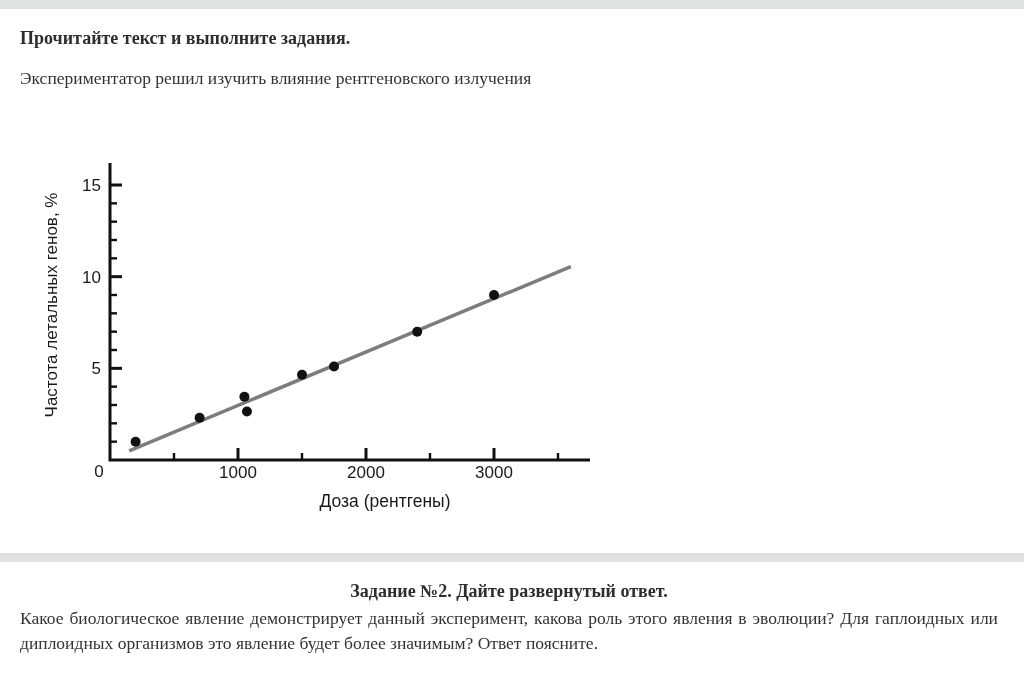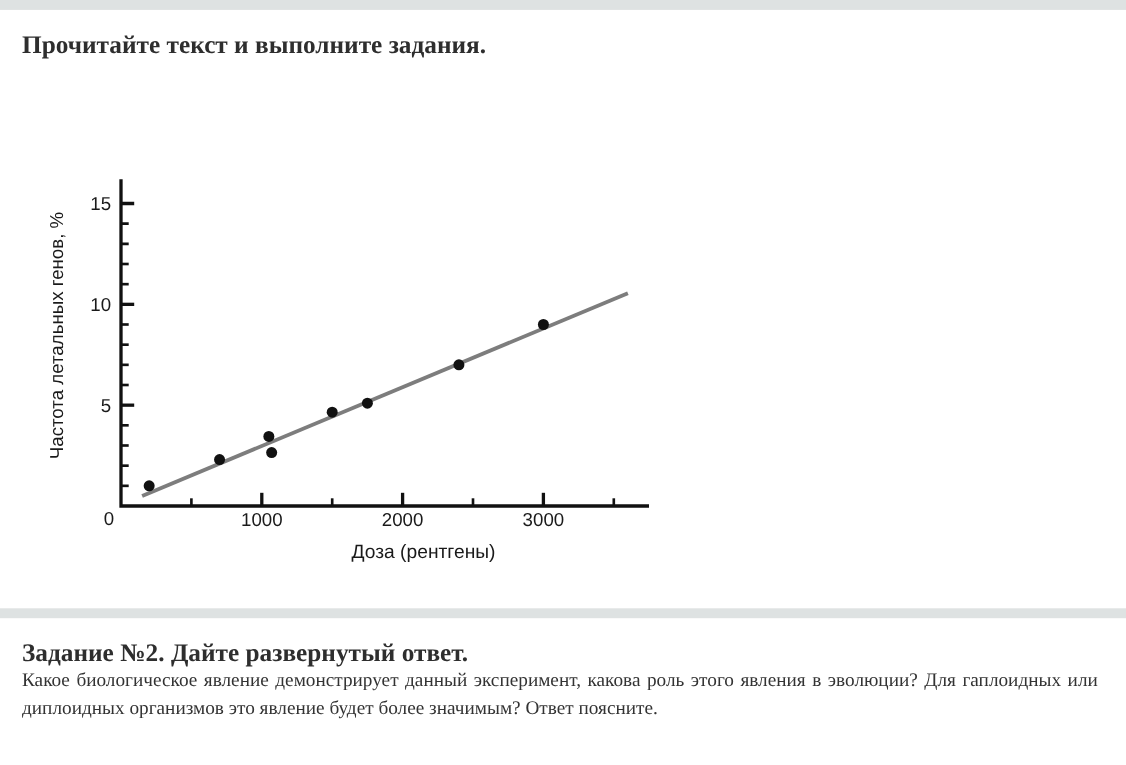--- a/index.html
+++ b/index.html
@@ -6,41 +6,41 @@
   html, body { background:#ffffff; }
   body {
     width:1024px; height:695px; position:relative; overflow:hidden;
     font-family:"Liberation Serif", serif; color:#333333;
   }
   .bar { position:absolute; left:0; width:1024px; height:9px; background:#dee2e2; }
   #top-bar { top:0; }
   #divider-bar { top:553px; }
   .heading {
     position:absolute; left:20px; width:978px;
-    font-size:23px; font-weight:bold; color:#2e2e2e; line-height:1.15;
+    font-size:18px; font-weight:bold; color:#2e2e2e; line-height:1.15;
   }
   #heading1 { top:28px; }
-  #heading2 { top:581px; }
+  #heading2 { top:581px;text-align:center; }
   .para {
     position:absolute; left:20px; width:978px;
     font-size:17.5px; line-height:24.6px; text-align:justify; color:#333333;
   }
   #para1 { top:66px; }
   #para2 { top:606px; }
   #chart { position:absolute; left:30px; top:155px; width:580px; height:372px; }
   #chart svg text { font-family:"Liberation Sans", sans-serif; }
 </style>
 </head>
 <body style="color: rgb(51, 51, 51); background: rgb(255, 255, 255);">
 
 <div id="top-bar" class="bar" style="background: rgb(222, 226, 226);"></div>
 
 <div id="heading1" class="heading">Прочитайте текст и выполните задания.</div>
 
-<p id="para1" class="para"><br></p>
+<p id="para1" class="para"><span>Экспериментатор решил изучить влияние рентгеновского излучения</span><br></p>
 
 <div id="chart">
   <svg id="chart-svg" width="580" height="372" viewBox="0 0 580 372">
       <line x1="99.2" y1="295.8333333333333" x2="540.8" y2="111.58333333333329" stroke="#7d7d7d" stroke-width="3.5"></line>
       <path d="M 80 8 L 80 305 L 560 305" fill="none" stroke="#111111" stroke-width="3"></path>
       <line x1="80" y1="213.33333333333331" x2="92" y2="213.33333333333331" stroke="#111111" stroke-width="3"></line>
       <line x1="80" y1="121.66666666666663" x2="92" y2="121.66666666666663" stroke="#111111" stroke-width="3"></line>
       <line x1="80" y1="29.999999999999943" x2="92" y2="29.999999999999943" stroke="#111111" stroke-width="3"></line>
       <line x1="80" y1="286.6666666666667" x2="87" y2="286.6666666666667" stroke="#111111" stroke-width="2.4"></line>
       <line x1="80" y1="268.3333333333333" x2="87" y2="268.3333333333333" stroke="#111111" stroke-width="2.4"></line>

